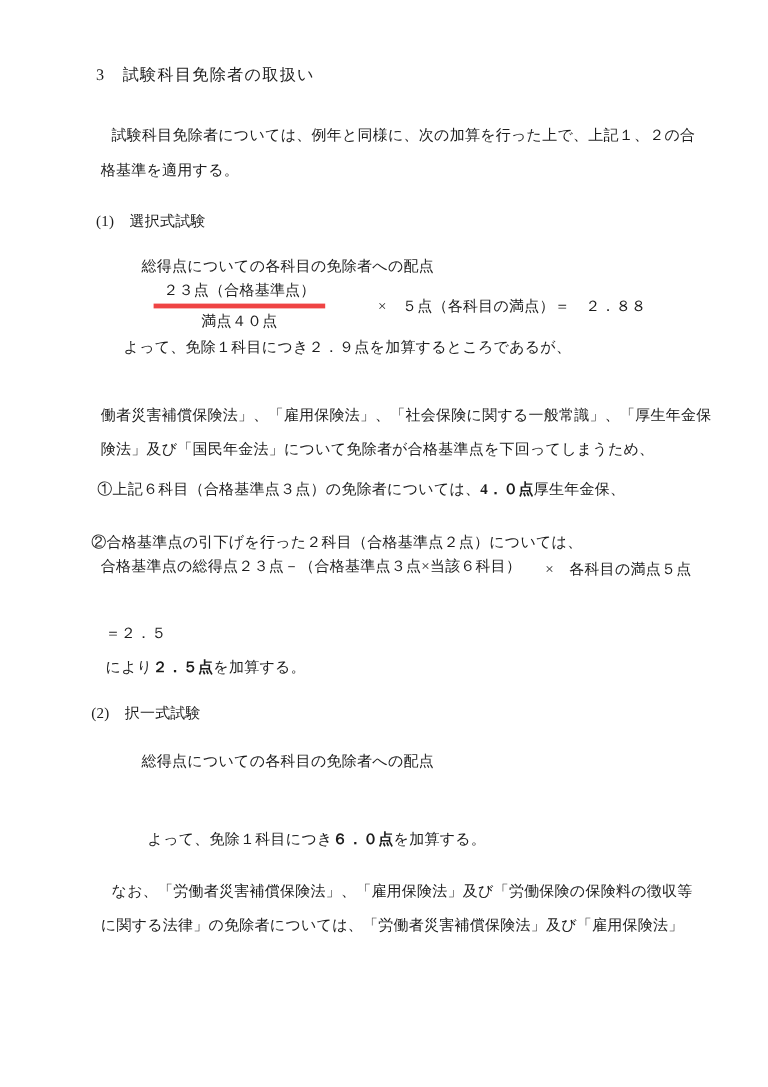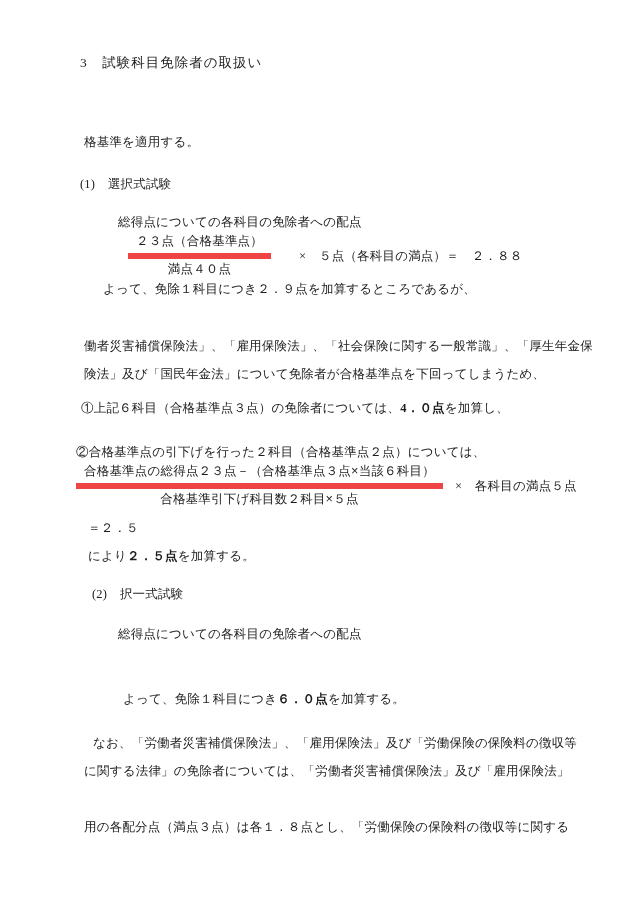--- a/index.html
+++ b/index.html
@@ -34,79 +34,77 @@
     align-items: center;
     font-size: 12.5px;
     line-height: 16px;
     white-space: nowrap;
     letter-spacing: 0.2px;
   }
   .frac {
     display: inline-flex;
     flex-direction: column;
     align-items: center;
-    font-family: Liberation Mono, monospace;
   }
   .frac .num { padding: 0 8px 3px 8px; text-align: center; }
-  .frac .den { border-top: 6px solid #ef4444; padding: 3px 8px 0 8px; text-align: center; align-self: stretch; }
-  .rhs-wide { margin-left: 28px; }
+  .frac .den { border-top: 4px solid #ef4444; padding: 3px 8px 0 8px; text-align: center; align-self: stretch; }
+  .rhs-wide { margin-left: 44px; }
   .rhs-narrow { margin-left: 12px; }
 </style>
 </head>
 <body>
 
 <div class="page">
 
   <div class="line heading" style="left:80px; top:55px;">3　試験科目免除者の取扱い</div>
 
+  <div class="line" style="left:93px; top:105px;">試験科目免除者については、例年と同様に、次の加算を行った上で、上記１、２の合</div>
   <div class="line" style="left:84px; top:134px;">格基準を適用する。</div>
 
   <div class="line" style="left:80px; top:176px;">(1)　選択式試験</div>
 
   <div class="line" style="left:118px; top:214px;">総得点についての各科目の免除者への配点</div>
 
   <div class="frac-row" style="left:128px; top:234px;">
     <span class="frac">
       <span class="num">２３点（合格基準点）</span>
       <span class="den">満点４０点</span>
     </span>
     <span class="rhs-wide">×　５点（各科目の満点）＝　２．８８</span>
   </div>
 
   <div class="line" style="left:103px; top:281px;">よって、免除１科目につき２．９点を加算するところであるが、</div>
 
   <div class="line" style="left:84px; top:338px;">働者災害補償保険法」、「雇用保険法」、「社会保険に関する一般常識」、「厚生年金保</div>
   <div class="line" style="left:84px; top:366px;">険法」及び「国民年金法」について免除者が合格基準点を下回ってしまうため、</div>
 
   <div class="line" style="left:81px; top:400px;">
-    <span>①上記６科目（合格基準点３点）の免除者については、</span><span class="bold">4．０点</span><span>を加算し、</span>
+    <span>①上記６科目（合格基準点３点）の免除者については、</span><span class="bold">4．０点</span><span>厚生年金保、</span>
   </div>
 
   <div class="line" style="left:76px; top:444px;">②合格基準点の引下げを行った２科目（合格基準点２点）については、</div>
 
   <div class="frac-row" style="left:76px; top:464px;">
     <span class="frac">
       <span class="num">合格基準点の総得点２３点－（合格基準点３点×当該６科目）</span>
-      <span class="den">合格基準引下げ科目数２科目×５点</span>
     </span>
     <span class="rhs-narrow">×　各科目の満点５点</span>
   </div>
 
   <div class="line" style="left:88px; top:520px;">＝２．５</div>
 
   <div class="line" style="left:88px; top:548px;">
     <span>により</span><span class="bold">２．５点</span><span>を加算する。</span>
   </div>
 
-  <div class="line" style="left:92px; top:586px;">(2)　択一式試験</div>
+  <div class="line" style="left:76px; top:586px;">(2)　択一式試験</div>
 
   <div class="line" style="left:118px; top:626px;">総得点についての各科目の免除者への配点</div>
 
 
   <div class="line" style="left:103px; top:691px;margin-left:20px;">
     <span>よって、免除１科目につき</span><span class="bold">６．０点</span><span>を加算する。</span>
   </div>
 
   <div class="line" style="left:84px; top:763px;">に関する法律」の免除者については、「労働者災害補償保険法」及び「雇用保険法」</div>
   <div class="line" style="left:93px; top:735px;">なお、「労働者災害補償保険法」、「雇用保険法」及び「労働保険の保険料の徴収等</div>
-  <div class="line" style="left:84px; top:819px;">用の各配分点（満点３点）は各１．８点とし、「労働保険の保険料の徴収等に関する</div>
 
 </div>
 
 </body></html>

